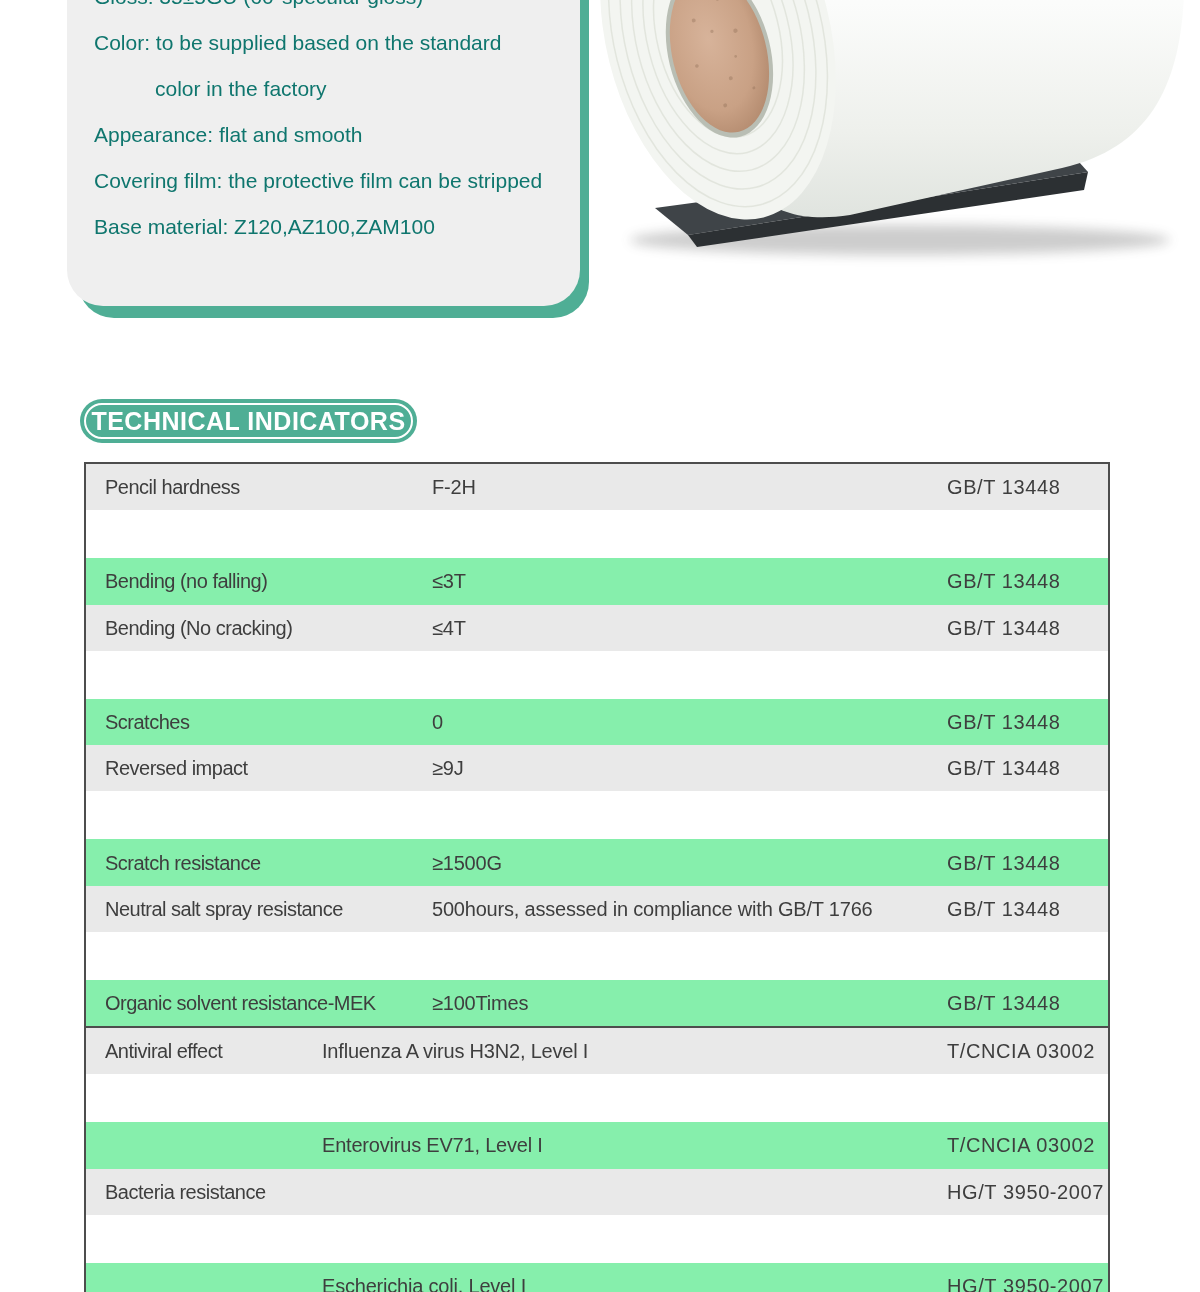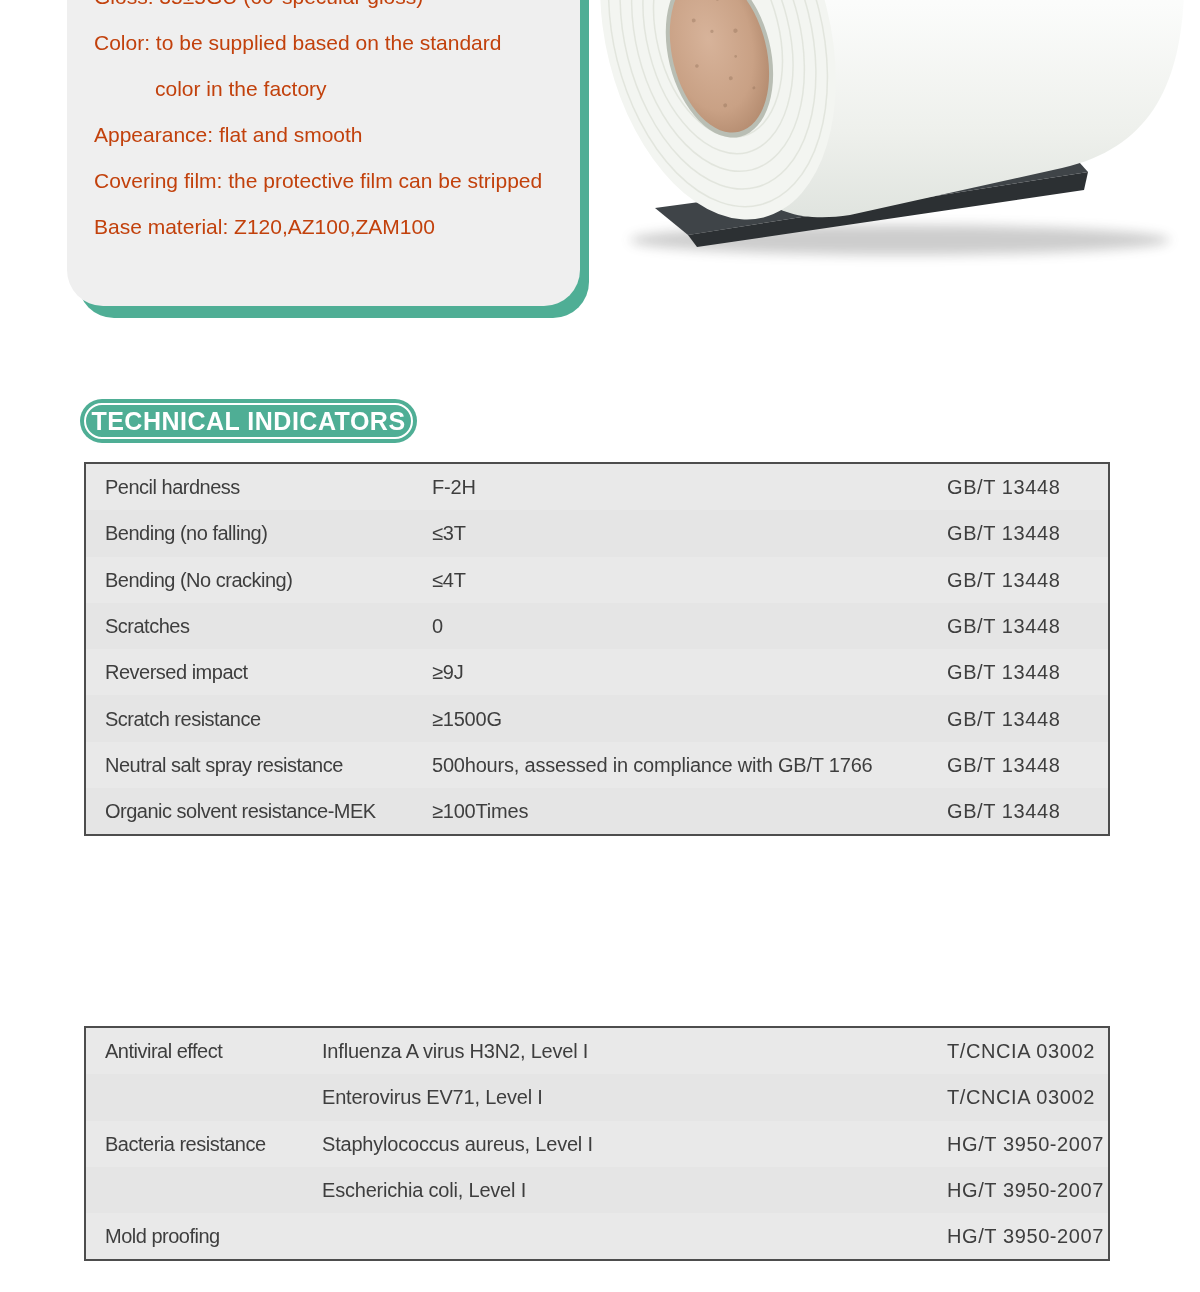--- a/index.html
+++ b/index.html
@@ -15,21 +15,21 @@
   .card-accent {
     position:absolute; left:78px; top:-70px; width:511px; height:388px;
     background:var(--accent); border-radius:36px;
   }
   .spec-card {
     position:absolute; left:67px; top:-86px; width:513px; height:392px;
     background:#efefef; border-radius:36px;
   }
   .card-line {
     position:absolute; left:27px; right:20px;
-    font-size:21px; line-height:26px; color:#c2410c;
+    font-size:21px; line-height:26px; color:#0f766e;
     white-space:nowrap;
   }
   .card-line.indent { left:88px; }
 
   
   .product-img { position:absolute; left:600px; top:0; width:600px; height:270px; }
 
   
   .badge {
     position:absolute; width:329px; height:36px;
@@ -45,21 +45,21 @@
 
   
   .dtable {
     position:absolute; left:84px; width:1026px;
     border:2px solid #4d4d4d; background:#ffffff;
   }
   #table-0 { top:462px; }
   #table-1 { top:1026px; }
   .trow { position:relative; height:46.3px; }
   .trow.odd  { background:#e9e9e9; }
-  .trow.even { background:#e5e5e5; }
+  .trow.even { background:#86efac;margin-top:48px; }
   .cell {
     position:absolute; top:50%; transform:translateY(-50%);
     font-size:20px; color:#3e3e3e; white-space:nowrap;
   }
   .c-item { left:19px;  letter-spacing:-0.5px; }
   .c-value{ letter-spacing:-0.2px; }
   .c-std  { left:861px; letter-spacing:0.6px; }
   #table-0 .c-value { left:346px; }
   #table-1 .c-value { left:236px; }
 </style>
@@ -183,21 +183,20 @@
         <span class="cell c-value">Influenza A virus H3N2, Level I</span>
         <span class="cell c-std">T/CNCIA 03002</span>
       </div>
       <div class="trow even">
         <span class="cell c-item"></span>
         <span class="cell c-value">Enterovirus EV71, Level I</span>
         <span class="cell c-std">T/CNCIA 03002</span>
       </div>
       <div class="trow odd">
         <span class="cell c-item">Bacteria resistance</span>
-        <span class="cell c-value">Staphylococcus aureus, Level I</span>
         <span class="cell c-std">HG/T 3950-2007</span>
       </div>
       <div class="trow even">
         <span class="cell c-item"></span>
         <span class="cell c-value">Escherichia coli, Level I</span>
         <span class="cell c-std">HG/T 3950-2007</span>
       </div>
       <div class="trow odd">
         <span class="cell c-item">Mold proofing</span>
         <span class="cell c-std">HG/T 3950-2007</span>

